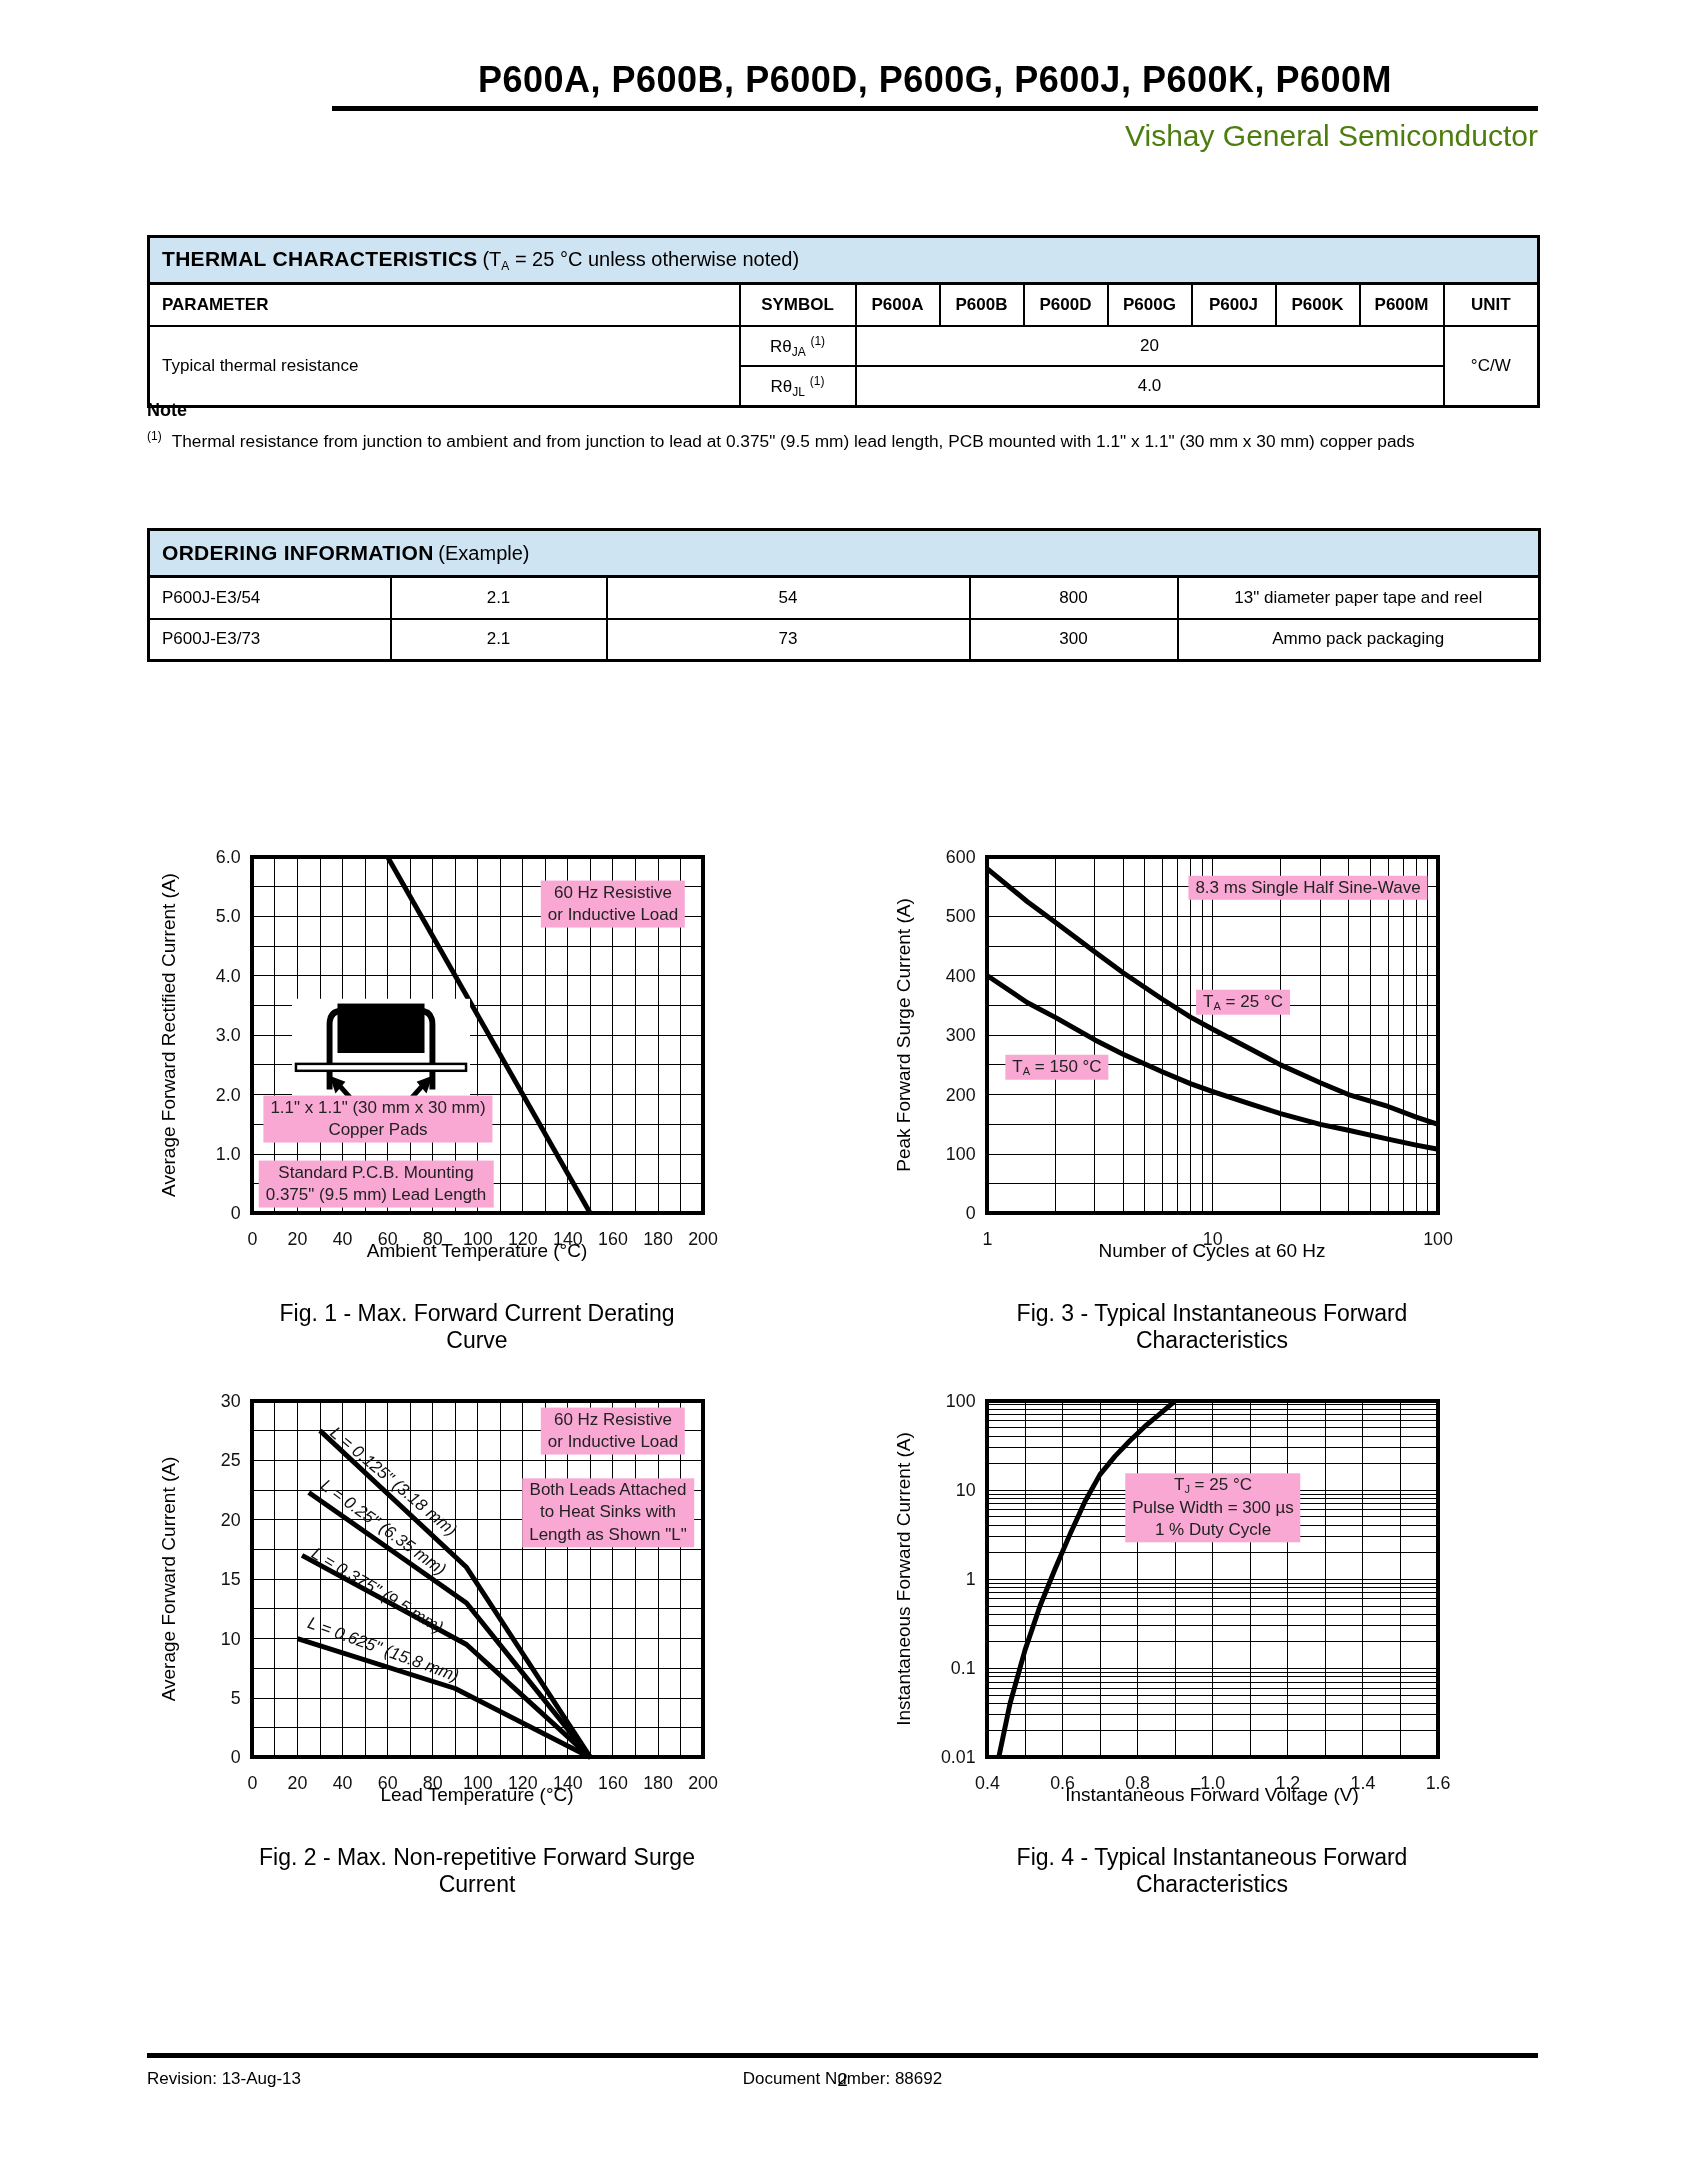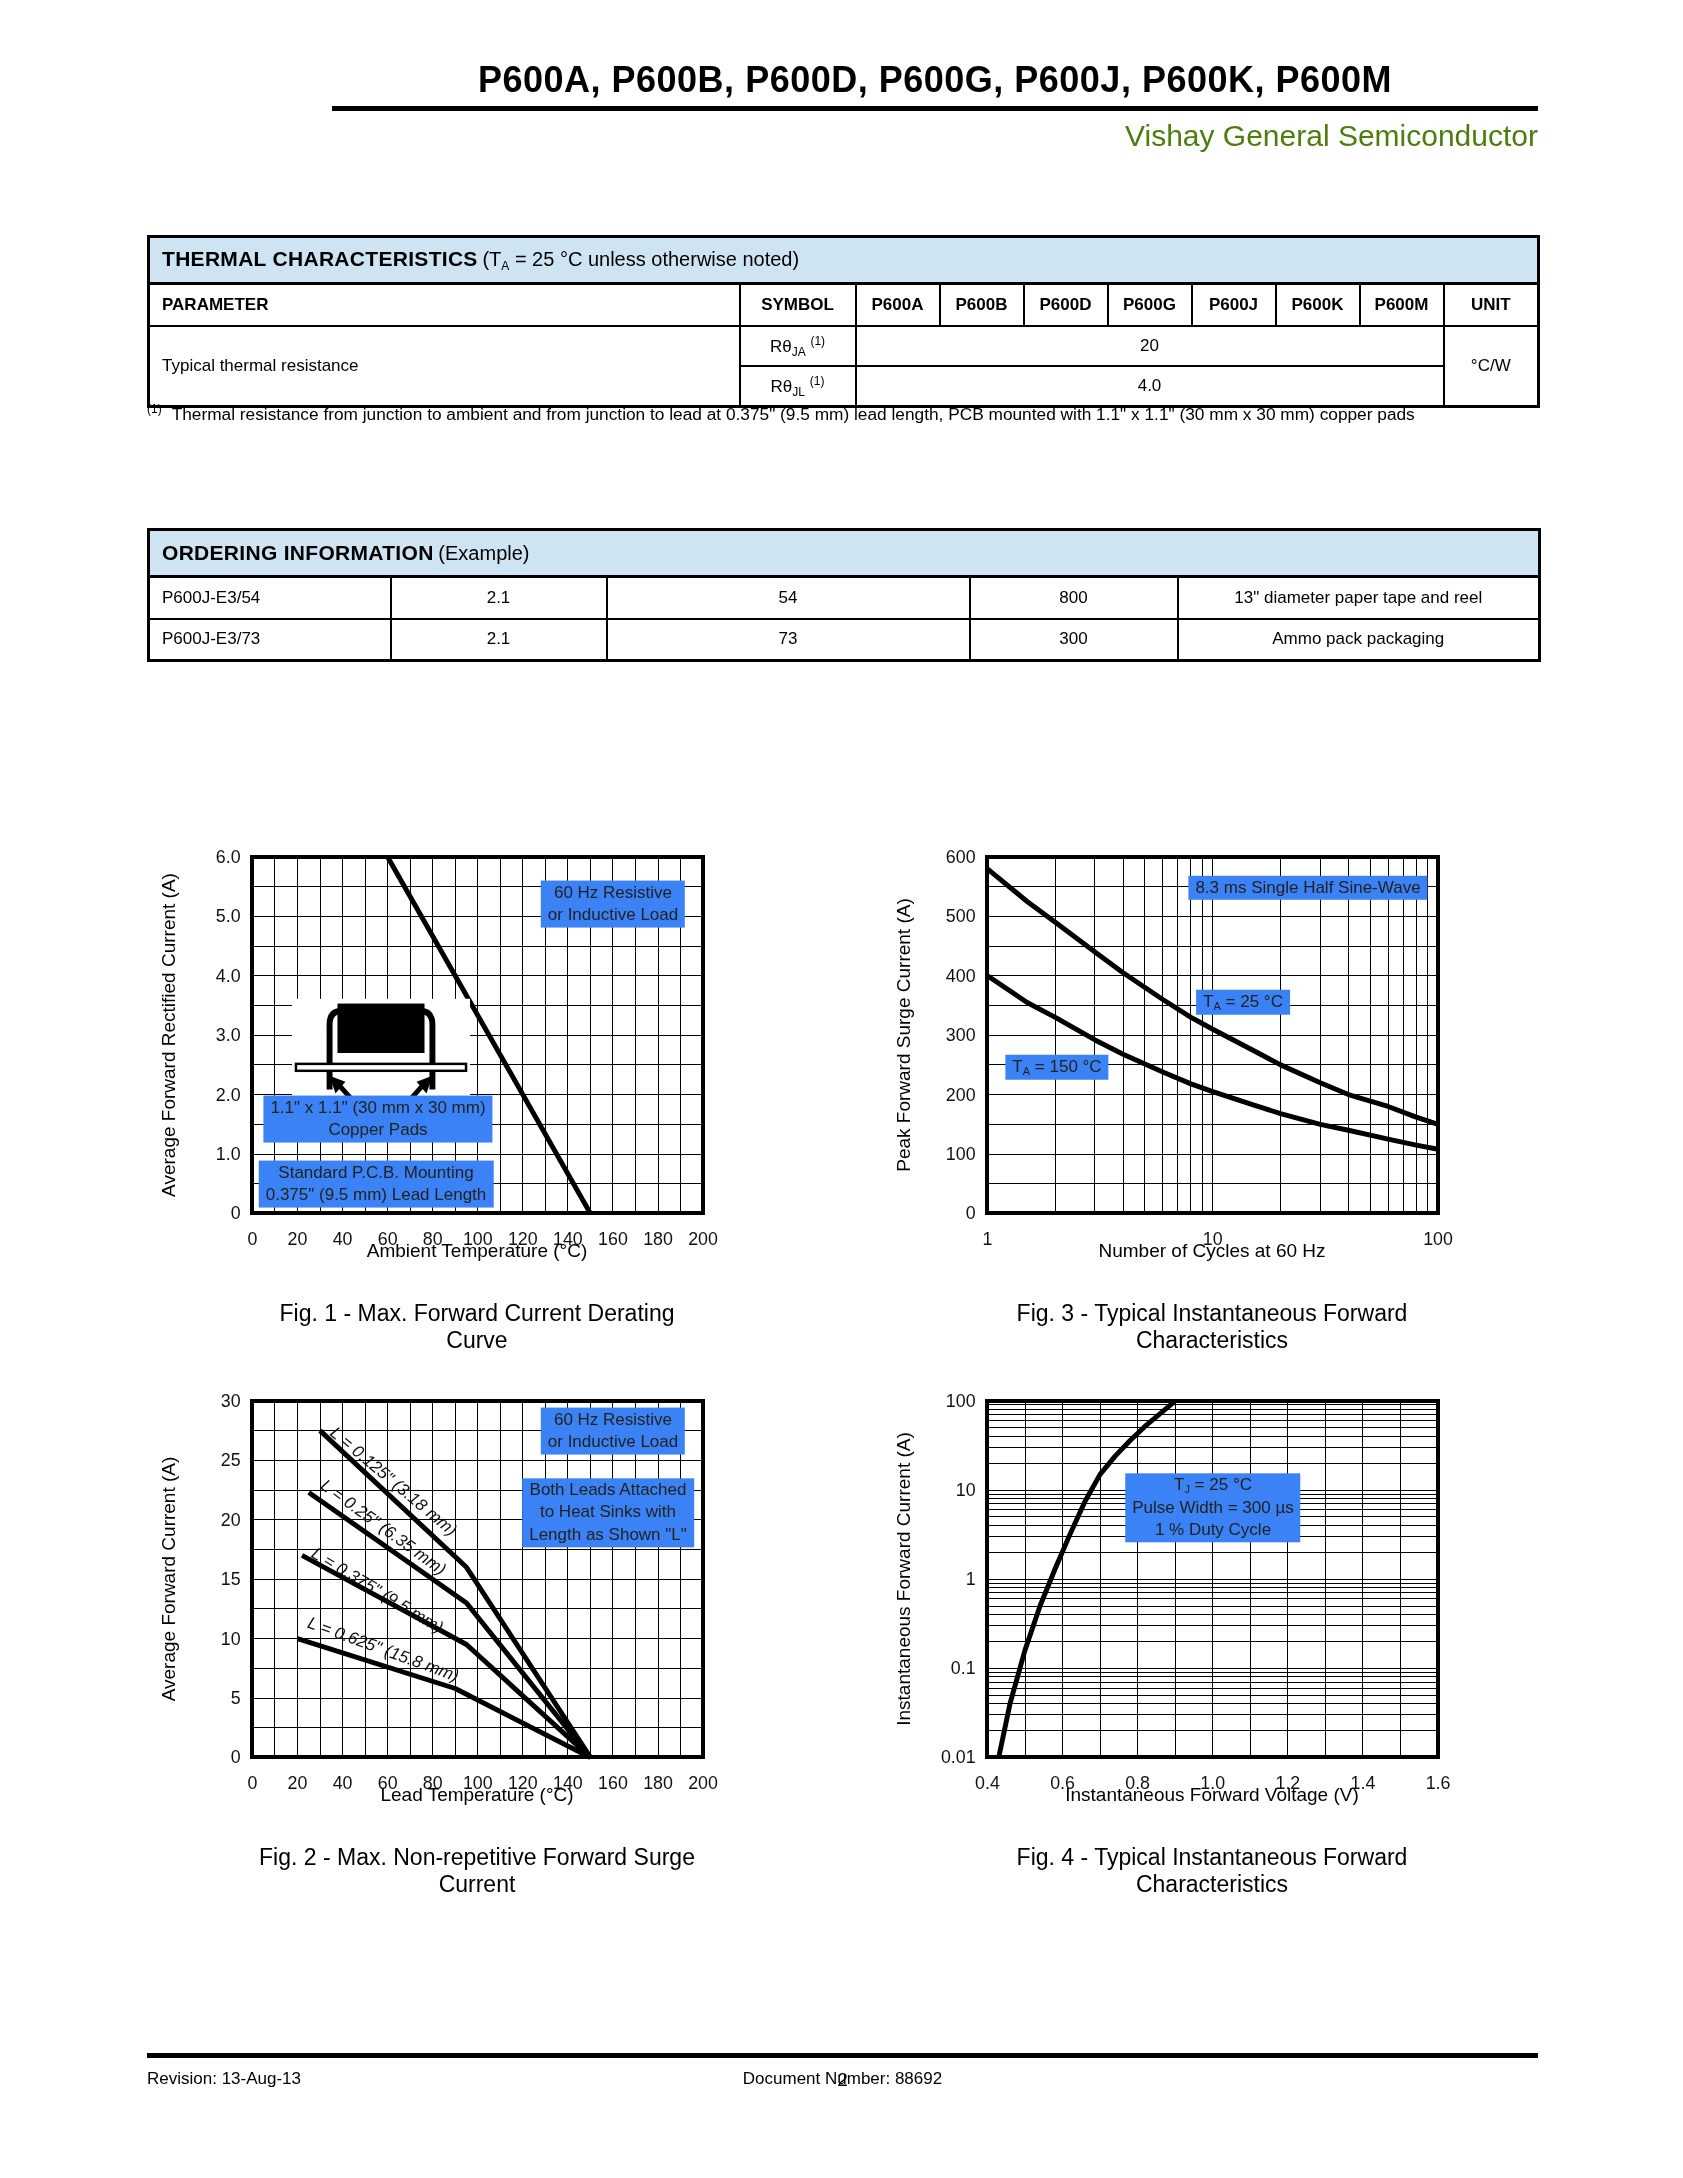--- a/index.html
+++ b/index.html
@@ -45,21 +45,21 @@
   #fig2{left:183px;top:1391px;}
   #fig4{left:918px;top:1391px;}
   .plot{position:relative;width:540px;height:411px;}
   .plot svg.chart{display:block;position:absolute;left:0;top:0;}
   .ylabel{position:absolute;left:-14px;top:188px;transform:translate(-50%,-50%) rotate(-90deg);
           font-size:19px;white-space:nowrap;}
   .xlabel{margin-left:69px;width:450px;text-align:center;font-size:19px;
           position:absolute;top:393px;}
   .caption{margin-left:69px;width:450px;text-align:center;font-size:23px;
            position:absolute;top:453px;}
-  .ann{position:absolute;transform:translate(-50%,-50%);background:#3b82f6;font-size:17px;
+  .ann{position:absolute;transform:translate(-50%,-50%);background:#f9a8d4;font-size:17px;
        line-height:1.32;text-align:center;white-space:nowrap;padding:1px 7px;color:#222;z-index:3;}
   .ann.rot{background:transparent;padding:0;color:#111;font-style:italic;}
   .ann .sub{font-size:11px;vertical-align:-3px;}
   .pkg{position:absolute;left:198px;top:206px;transform:translate(-50%,-50%);z-index:2;}
 
   
   .footer-rule{position:absolute;left:147px;top:2053px;width:1391px;height:5px;background:#000;}
   .footer-left{position:absolute;left:147px;top:2069px;font-size:17px;}
   .footer-center{position:absolute;left:147px;top:2069px;width:1391px;text-align:center;font-size:19px;}
   .footer-right{position:absolute;left:147px;top:2069px;width:1391px;text-align:center;font-size:17px;}
@@ -118,20 +118,21 @@
         <td>
           <span>Rθ</span><span class="sub">JL</span> <span class="sup">(1)</span>
         </td>
         <td colspan="7">4.0</td>
       </tr>
     </tbody>
       </table>
   </div>
 
   <div class="note">
+    <div class="note-heading">Note</div>
     <div class="note-line">
       <span class="note-ref">(1)</span><span>Thermal resistance from junction to ambient and from junction to lead at 0.375" (9.5 mm) lead length, PCB mounted with 1.1" x 1.1" (30 mm x 30 mm) copper pads</span>
     </div>
   </div>
 
   <div class="tblwrap" style="top:528px">
     <table class="tbl">
       <colgroup>
         <col style="width:242px">
           <col style="width:216px">

